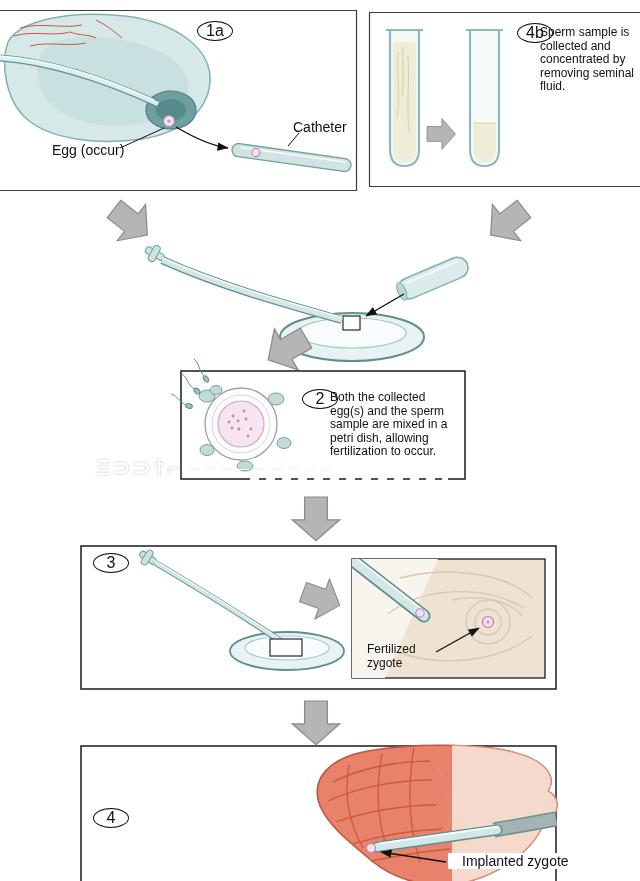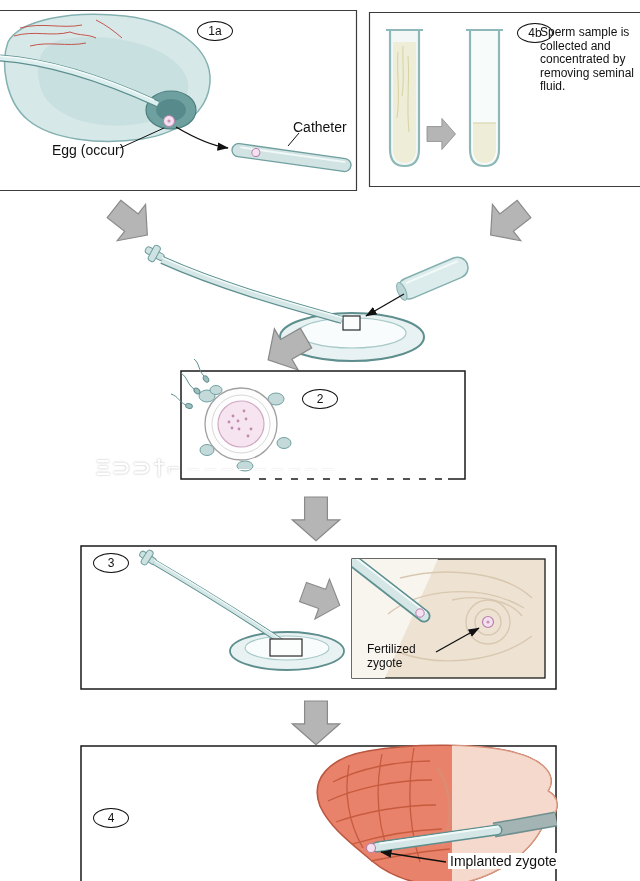--- a/index.html
+++ b/index.html
@@ -3,21 +3,21 @@
 <meta charset="utf-8">
 <style>
   * { margin:0; padding:0; box-sizing:border-box; }
   html,body { background:#fff; }
   body { font-family:"Liberation Sans", sans-serif; color:#111; }
   .canvas { position:relative; width:640px; height:881px; overflow:hidden; background:#fff; }
   svg.art { position:absolute; left:0; top:0; }
   .txt { position:absolute; font-size:12px; line-height:13.6px; color:var(--c-ink,#111); z-index:2; }
   .lbl { position:absolute; font-size:14px; white-space:nowrap; color:var(--c-ink,#111); z-index:2; }
   .num { position:absolute; width:36px; height:20px; border:1.4px solid #111; border-radius:50%;
-         background:#fff; font-size:12px; display:flex; align-items:center; justify-content:center;
+         background:#fff; font-size:16px; display:flex; align-items:center; justify-content:center;
          color:#111; z-index:2; }
   .wm  { position:absolute; left:96px; top:452px; width:352px; height:32px; display:flex;
          align-items:center; gap:6px; color:#fff; z-index:3; pointer-events:none; }
   .wm .g { font-size:22px; font-weight:bold; letter-spacing:2px; text-shadow:0 0 2px rgba(110,110,110,.55); }
   .wm .d { font-size:15px; letter-spacing:1px; text-shadow:0 0 1px rgba(120,120,120,.5); }
 </style>
 </head>
 <body>
 
 <div class="canvas">
@@ -219,25 +219,26 @@
 </svg>
 
 <div class="num" style="left:197px;top:21px">1a</div>
 <div class="lbl" style="left:52px;top:142px">Egg (occur)</div>
 <div class="lbl" style="left:293px;top:119px">Catheter</div>
 
 <div class="num" style="left:517px;top:23px">4b</div>
 <div class="txt" style="left:540px;top:26px;width:102px">Sperm sample is collected and concentrated by removing seminal fluid.</div>
 
 <div class="num" style="left:302px;top:389px">2</div>
+<div class="txt" style="left:330px;top:391px;width:130px">Both the collected egg(s) and the sperm sample are mixed in a petri dish, allowing fertilization to occur.</div>
 
 <div class="wm">
   <span class="g">Ξ⊃⊃†⌐</span>
   <span class="d">─ ─ ─ ─ ─ ─ ─ ─ ─</span>
 </div>
 
 <div class="num" style="left:93px;top:553px">3</div>
 <div class="txt" style="left:367px;top:643px;width:64px">Fertilized zygote</div>
 
 <div class="num" style="left:93px;top:808px">4</div>
-<div class="lbl" style="left:448px;top:853px;background:#fff;padding:0 2px">Implanted zygote</div>
+<div class="lbl" style="left:448px;top:853px;background:#fff;padding:0 14px">Implanted zygote</div>
 
 </div>
 
 </body></html>

